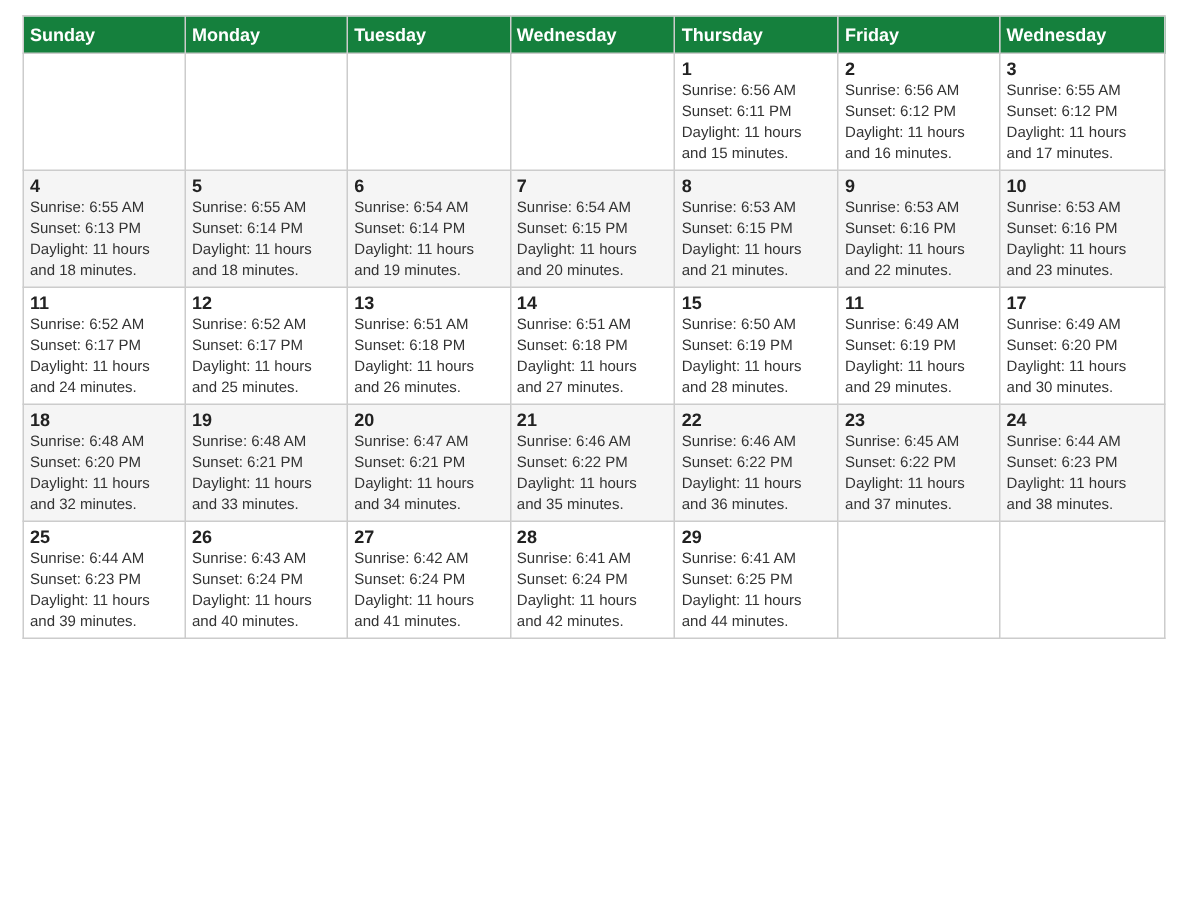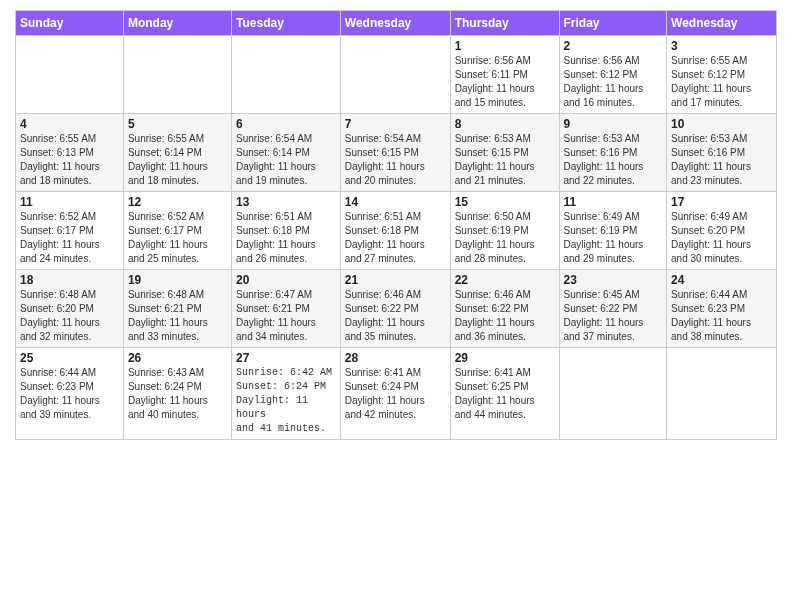--- a/index.html
+++ b/index.html
@@ -51,21 +51,21 @@
     .subtitle {
       font-size: 16px;
       color: #444;
     }
     .calendar {
       width: 100%;
       border-collapse: collapse;
       font-size: 10.5px;
     }
     .calendar thead tr th {
-      background-color: #8b5cf6;
+      background-color: #15803d;
       color: #fff;
       padding: 5px 4px;
       text-align: left;
       font-size: 12px;
       font-weight: bold;
       border: 1px solid #ccc;
     }
     .calendar tbody tr td {
       vertical-align: top;
       border: 1px solid #ccc;
@@ -301,21 +301,21 @@
           </td>
           <td>
             <span class="day-number">26</span>
             <div class="day-info" style="white-space: pre-line;">Sunrise: 6:43 AM
 Sunset: 6:24 PM
 Daylight: 11 hours
 and 40 minutes.</div>
           </td>
           <td>
             <span class="day-number">27</span>
-            <div class="day-info" style="white-space: pre-line; font-family: Liberation Mono, monospace;">Sunrise: 6:42 AM
+            <div class="day-info" style="white-space: pre-line;">Sunrise: 6:42 AM
 Sunset: 6:24 PM
 Daylight: 11 hours
 and 41 minutes.</div>
           </td>
           <td>
             <span class="day-number">28</span>
             <div class="day-info" style="white-space: pre-line;">Sunrise: 6:41 AM
 Sunset: 6:24 PM
 Daylight: 11 hours
 and 42 minutes.</div>

